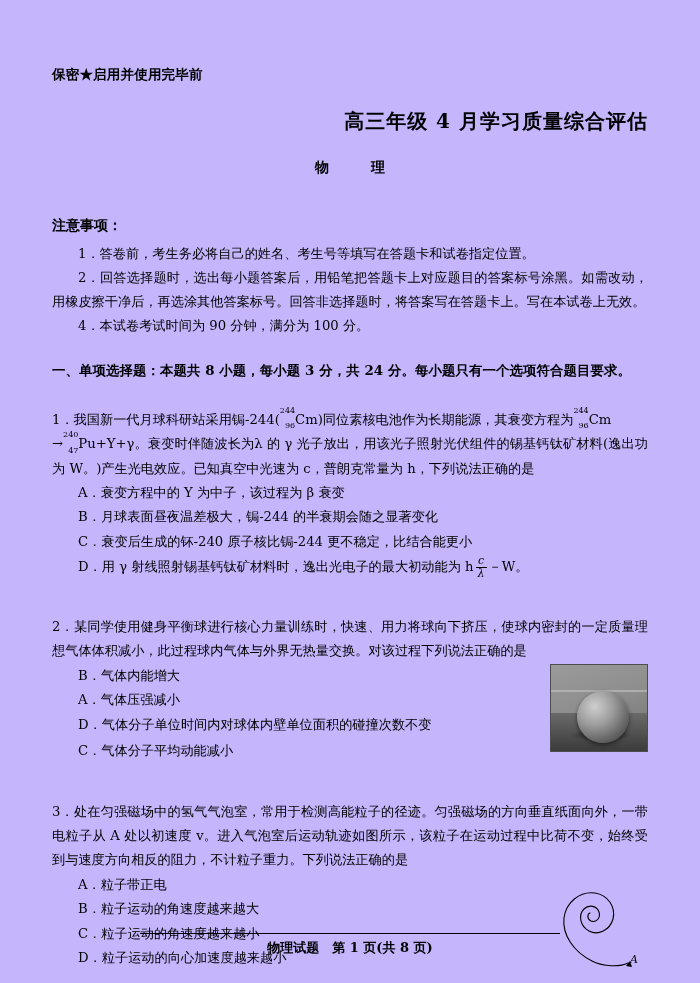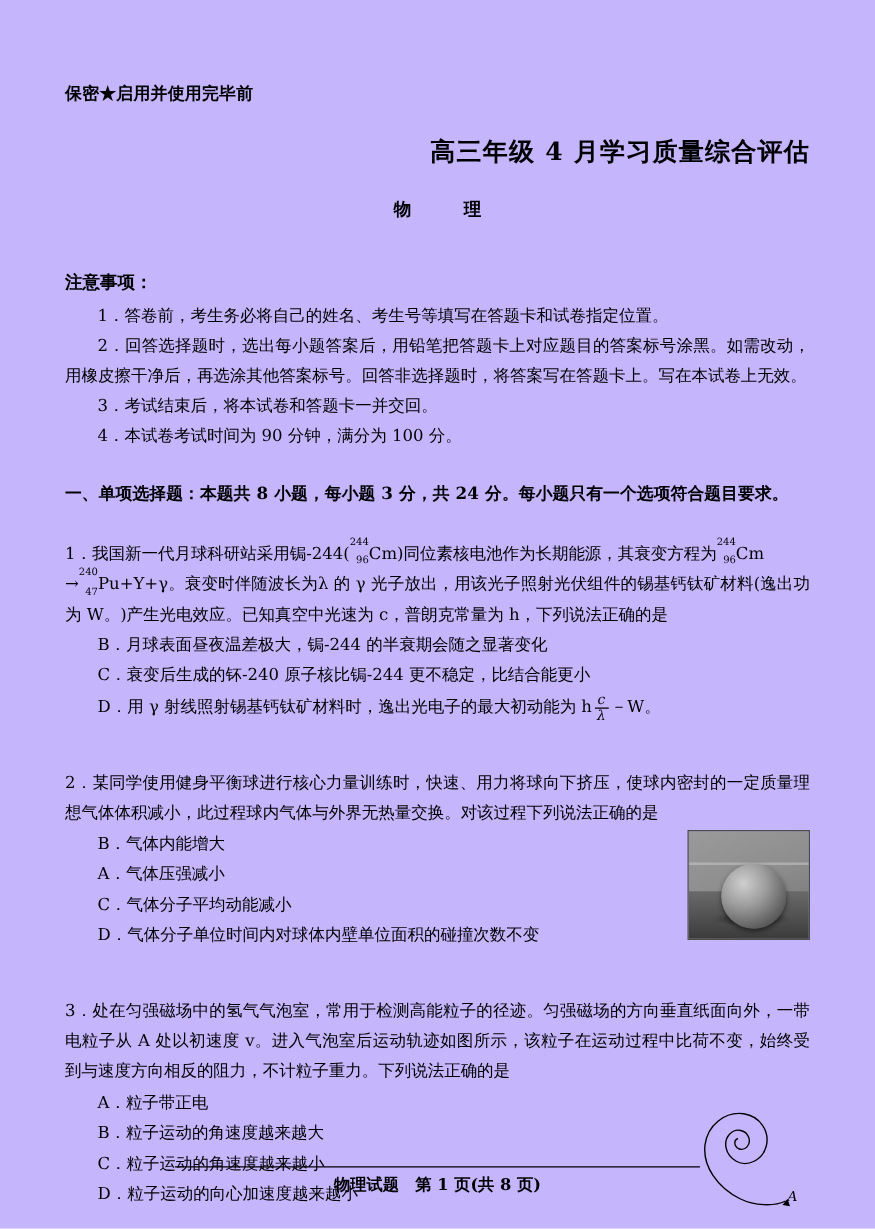--- a/index.html
+++ b/index.html
@@ -189,48 +189,48 @@
 
     <div class="secret">保密★启用并使用完毕前</div>
 
     <div class="doc-title">高三年级 4 月学习质量综合评估</div>
 
     <div class="subject">物　理</div>
 
     <div class="notice-head">注意事项：</div>
     <div class="notice-item">1．答卷前，考生务必将自己的姓名、考生号等填写在答题卡和试卷指定位置。</div>
     <div class="notice-item">2．回答选择题时，选出每小题答案后，用铅笔把答题卡上对应题目的答案标号涂黑。如需改动，用橡皮擦干净后，再选涂其他答案标号。回答非选择题时，将答案写在答题卡上。写在本试卷上无效。</div>
-    <div class="notice-item">3．考试结束后，将本试卷和答题卡一并交回。</div>
     <div class="notice-item">4．本试卷考试时间为 90 分钟，满分为 100 分。</div>
 
     <div class="section-head">一、单项选择题：本题共 8 小题，每小题 3 分，共 24 分。每小题只有一个选项符合题目要求。</div>
 
     <div class="q">
       <div class="q-body"><span>1．</span><span>我国新一代月球科研站采用锔-244(</span><span class="nuc"><sup>244</sup><br><sub>96</sub></span><span>Cm</span><span>)同位素核电池作为长期能源，其衰变方程为</span><span class="nuc"><sup>244</sup><br><sub>96</sub></span><span>Cm</span></div>
       <div class="q-body"><span>→</span><span class="nuc"><sup>240</sup><br><sub>47</sub></span><span>Pu</span><span>+Y+γ。衰变时伴随波长为λ 的 γ 光子放出，用该光子照射光伏组件的锡基钙钛矿材料(逸出功为 W</span><span>。)产生光电效应。已知真空中光速为 c，普朗克常量为 h，下列说法正确的是</span></div>
+      <div class="opt">A．衰变方程中的 Y 为中子，该过程为 β 衰变</div>
       <div class="opt">B．月球表面昼夜温差极大，锔-244 的半衰期会随之显著变化</div>
       <div class="opt">C．衰变后生成的钚-240 原子核比锔-244 更不稳定，比结合能更小</div>
       <div class="opt opt-last"><span>D．用 γ 射线照射锡基钙钛矿材料时，逸出光电子的最大初动能为 h</span><span class="frac"><span class="num ital">c</span><span class="den ital">λ</span></span><span>－W。</span></div>
     </div>
 
     <div class="gap-line"></div>
 
     <div class="q">
       <div class="q-body"><span>2．</span><span>某同学使用健身平衡球进行核心力量训练时，快速、用力将球向下挤压，使球内密封的一定质量理想气体体积减小，此过程球内气体与外界无热量交换。对该过程下列说法正确的是</span></div>
       <div style="position:relative;">
         <div class="fig-ball">
           <div class="wallline"></div>
           <div class="floor"></div>
           <div class="shade"></div>
           <div class="ball"></div>
         </div>
         <div class="opt">B．气体内能增大</div>
         <div class="opt">A．气体压强减小</div>
+        <div class="opt opt-last">D．气体分子单位时间内对球体内壁单位面积的碰撞次数不变</div>
         <div class="opt">C．气体分子平均动能减小</div>
-        <div class="opt opt-last">D．气体分子单位时间内对球体内壁单位面积的碰撞次数不变</div>
       </div>
     </div>
 
     <div class="gap-line"></div>
 
     <div class="q">
       <div class="q-body"><span>3．</span><span>处在匀强磁场中的氢气气泡室，常用于检测高能粒子的径迹。匀强磁场的方向垂直纸面向外，一带电粒子从 A 处以初速度 v。进入气泡室后运动轨迹如图所示，该粒子在运动过程中比荷不变，始终受到与速度方向相反的阻力，不计粒子重力。下列说法正确的是</span></div>
       <div style="position:relative;">
         <div class="fig-spiral">
           <svg width="120" height="96" viewBox="0 0 120 96">

